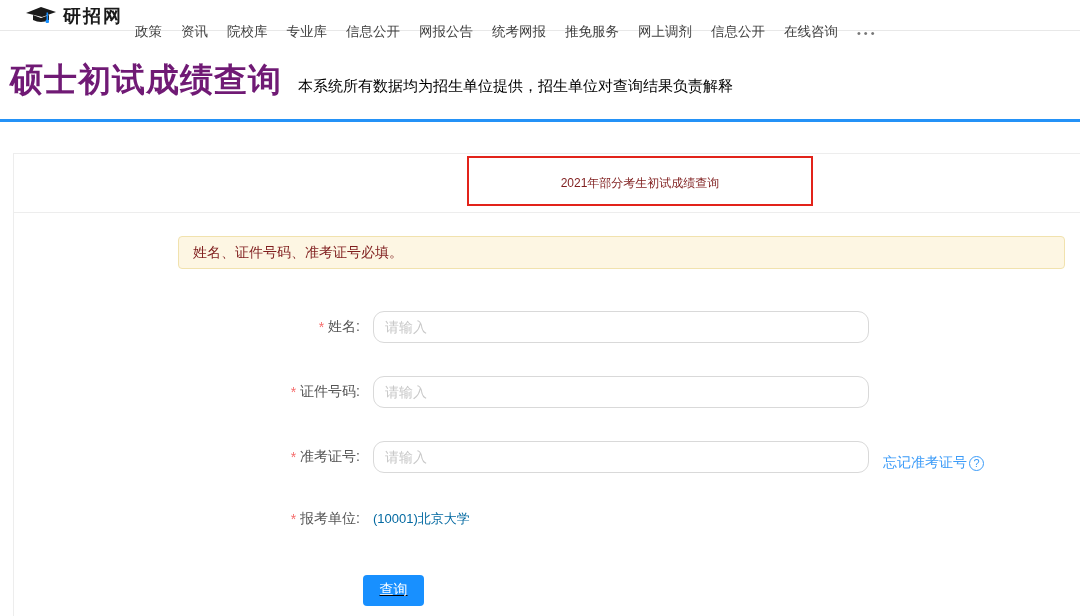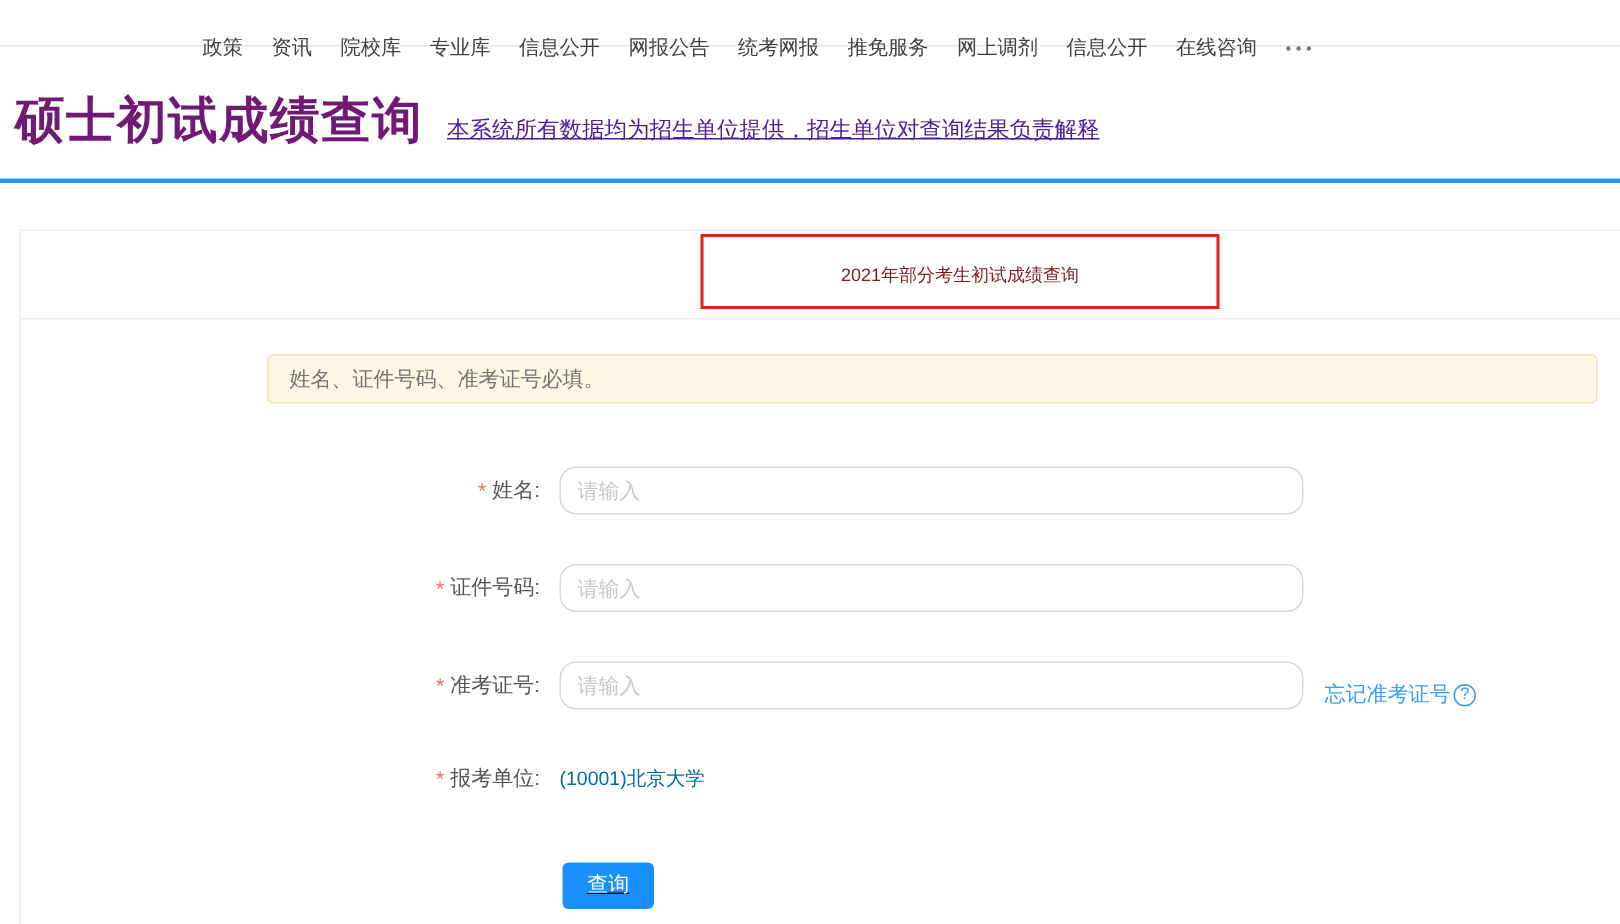--- a/index.html
+++ b/index.html
@@ -15,40 +15,40 @@
   .logo-text { font-size:18px; font-weight:bold; color:#1a1a1a; letter-spacing:2px; }
   .menu { position:absolute; left:135px; top:16px; height:31px; display:flex;
           align-items:center; gap:19px; }
   .menu a { font-size:13.5px; color:#404040; text-decoration:none; white-space:nowrap; cursor:pointer; }
   .menu .more { color:#777; font-size:11px; letter-spacing:3px; padding-top:2px; }
 
   
   .page-header { position:absolute; left:10px; top:58px; display:flex;
                  align-items:baseline; white-space:nowrap; }
   .page-title { font-size:33px; font-weight:bold; color:#701a75; letter-spacing:1px; }
-  .page-subtitle { font-size:15px; color:#4c1d95; margin-left:16px;text-decoration:underline; }
+  .page-subtitle { font-size:15px; color:#000000; margin-left:16px; }
   .blue-divider { position:absolute; left:0; top:119px; width:100%; height:3px; background:#2492f7; }
 
   
   .card { position:absolute; left:13px; top:153px; width:1254px; height:560px;
           background:#fff; border:1px solid #ededed; }
   .card-header { height:59px; border-bottom:1px solid #ededed; text-align:center; }
   .card-title { display:inline-block; line-height:59px; font-size:12px; color:#7f1d1d; }
   .red-annotation { position:absolute; left:467px; top:156px; width:346px; height:50px;
                     border:2px solid #e2231a; z-index:5; pointer-events:none; }
 
   
   .alert { position:absolute; left:178px; top:236px; width:887px; height:33px;
            background:#fdf6e3; border:1px solid #f1e2ae; border-radius:4px;
-           line-height:31px; padding:0 14px; font-size:14px; color:#737373; }
+           line-height:31px; padding:0 14px; font-size:14px; color:#7f1d1d; }
 
   
   .form-row { position:absolute; left:250px; display:flex; align-items:center; height:32px; }
   .row-1 { top:311px; } .row-2 { top:376px; } .row-3 { top:441px; }
-  .row-4 { top:503px; } .row-btn { top:574px; left:375px;text-decoration:underline; }
+  .row-4 { top:503px; } .row-btn { top:574px; left:363px;text-decoration:underline; }
   .form-label { width:110px; display:flex; justify-content:flex-end; align-items:center;
                 font-size:14px; color:#555; white-space:nowrap; }
   .req { color:#f56c6c; margin-right:4px; font-size:14px; }
   .form-input { width:496px; height:32px; margin-left:13px; border:1px solid #d9d9d9;
                 border-radius:11px; padding:0 11px; font-size:14px; color:#333;
                 font-family:"Liberation Sans","DejaVu Sans",sans-serif; outline:none; }
   .form-input::placeholder { color:#c8c8c8; }
   .form-value { margin-left:13px; font-size:13px; color:#0369a1; }
   .forgot-link { margin-left:14px; font-size:14px; color:#3b9bf8; text-decoration:none;
                  display:flex; align-items:center; cursor:pointer; white-space:nowrap;margin-top:12px; }
@@ -58,20 +58,29 @@
   .query-btn { width:61px; height:31px; background:#1890ff; color:#fff; border:none;
                border-radius:4px; font-size:14px; cursor:pointer;
                font-family:"Liberation Sans","DejaVu Sans",sans-serif; }
 </style>
 </head>
 <body>
 
 <div class="page">
 
   <header class="topnav">
+    <div class="logo">
+      <svg width="30" height="20" viewBox="0 0 30 20">
+        <polygon points="0,7 15,1 30,6 16,11" fill="#1a1a1a"></polygon>
+        <path d="M7,9 L7,14 Q15,18 23,14 L23,9 L15,12 Z" fill="#1a1a1a"></path>
+        <rect x="20.5" y="6.5" width="1.6" height="8" fill="#1890ff"></rect>
+        <rect x="19.6" y="13.8" width="3.4" height="3.2" rx="1" fill="#1890ff"></rect>
+      </svg>
+      <span class="logo-text">研招网</span>
+    </div>
     <nav class="menu">
       <a>政策</a>
       <a>资讯</a>
       <a>院校库</a>
       <a>专业库</a>
       <a>信息公开</a>
       <a>网报公告</a>
       <a>统考网报</a>
       <a>推免服务</a>
       <a>网上调剂</a>

